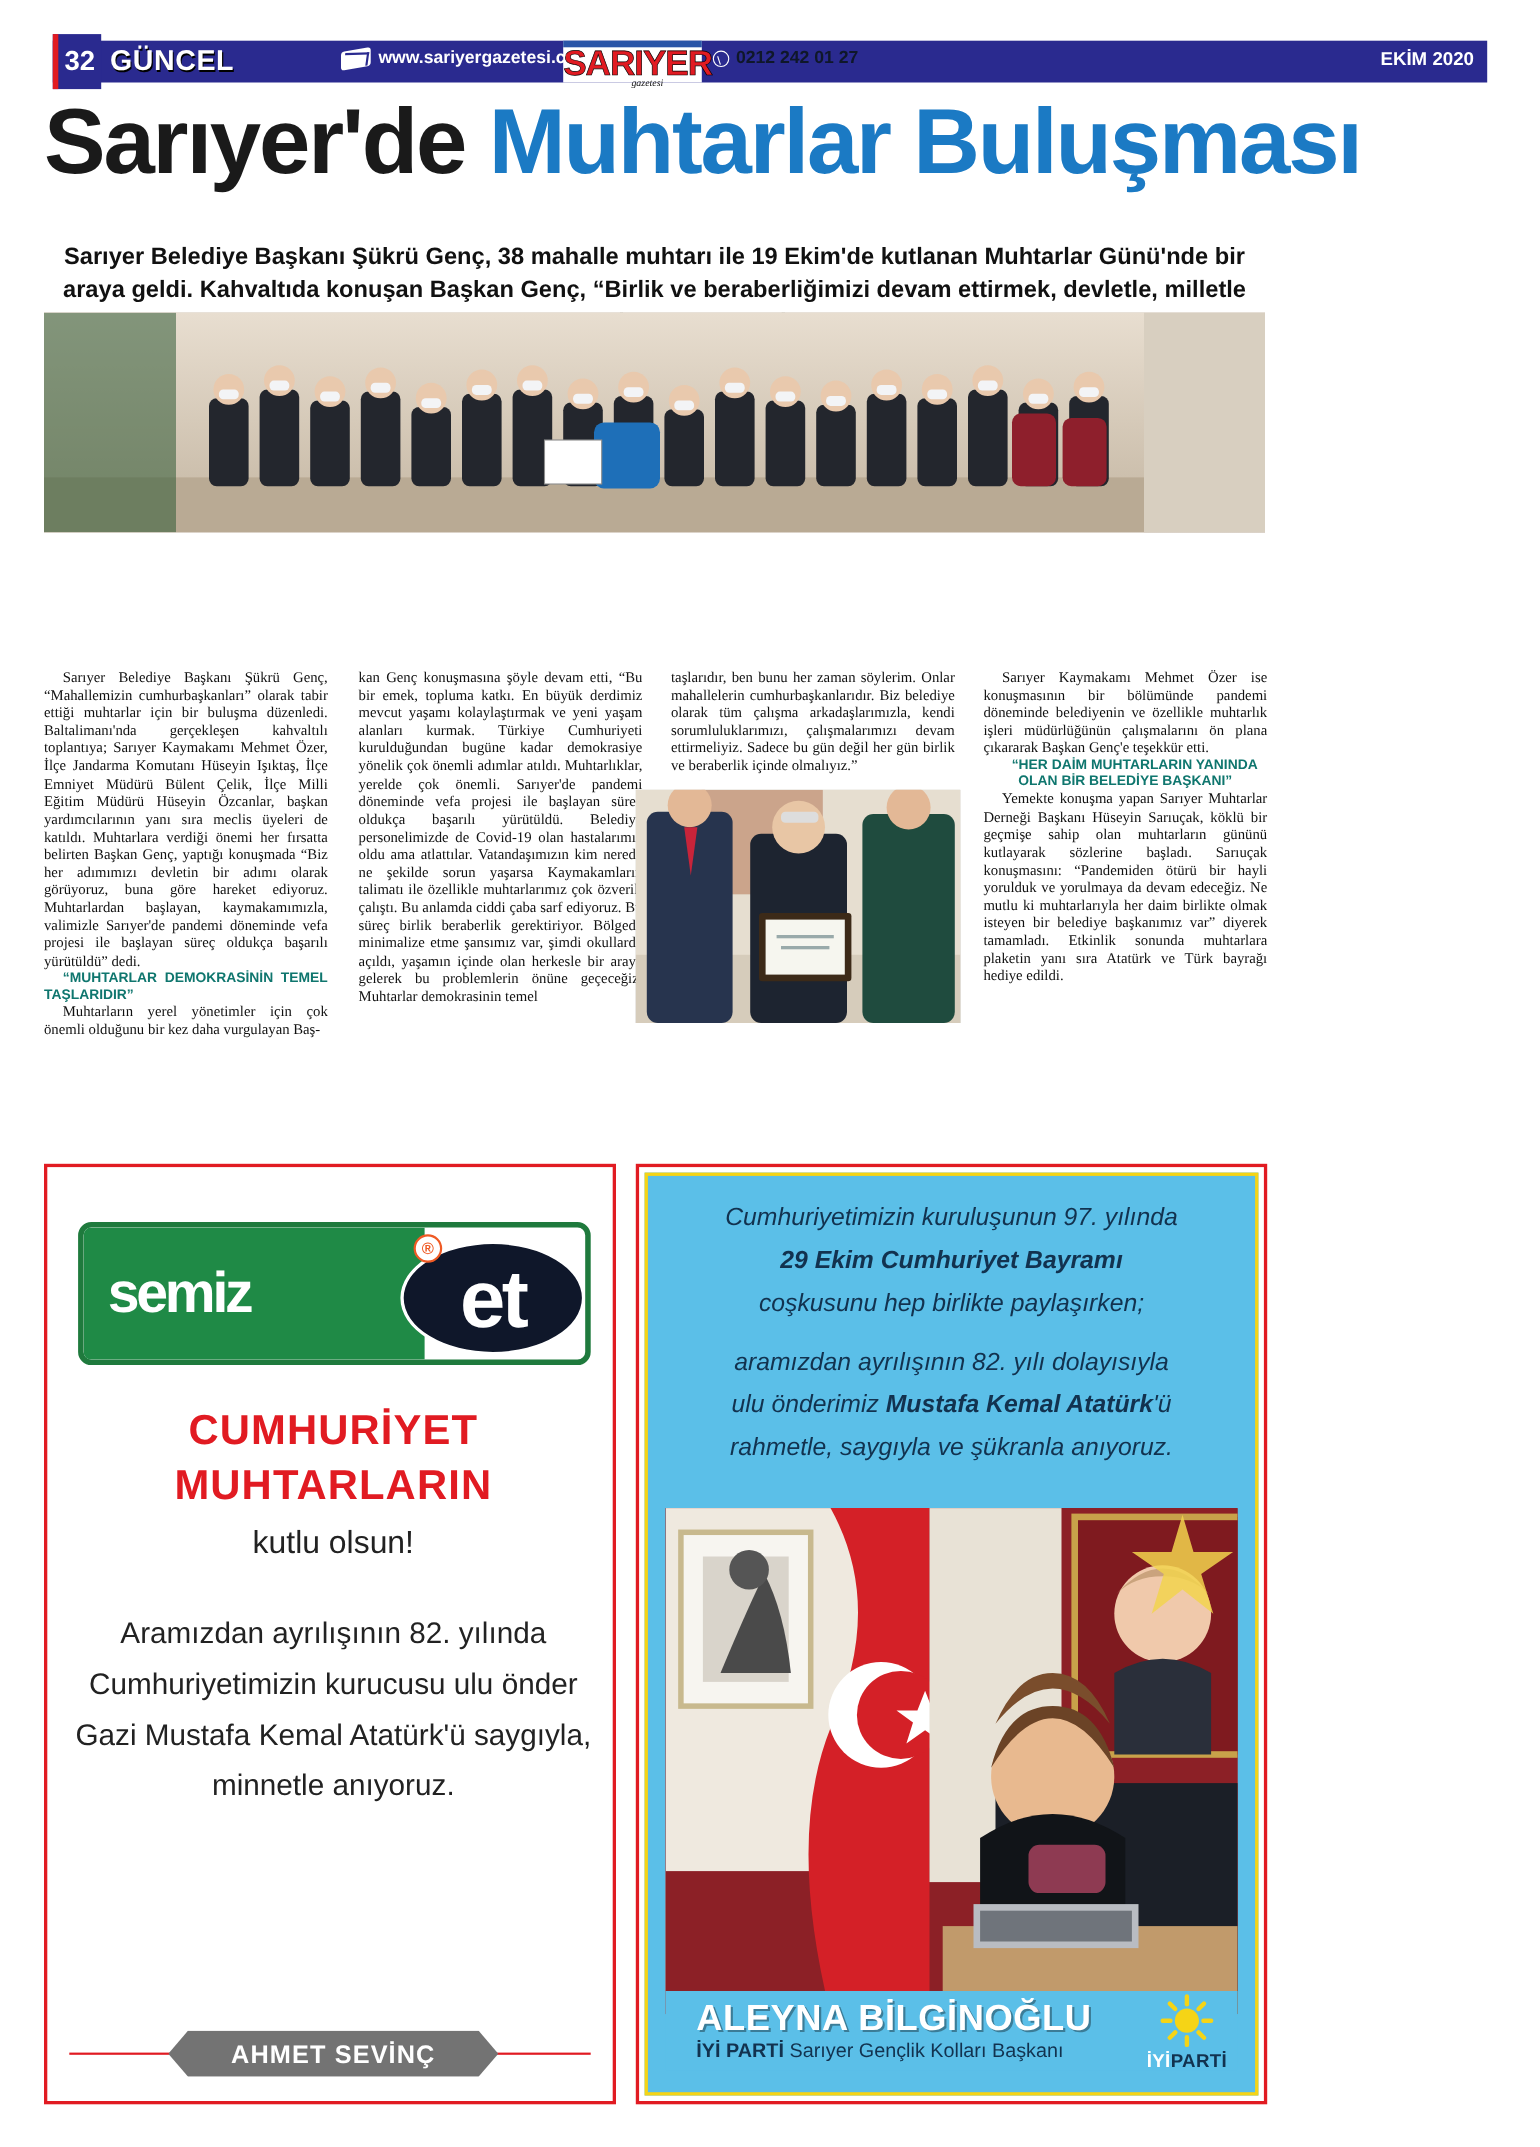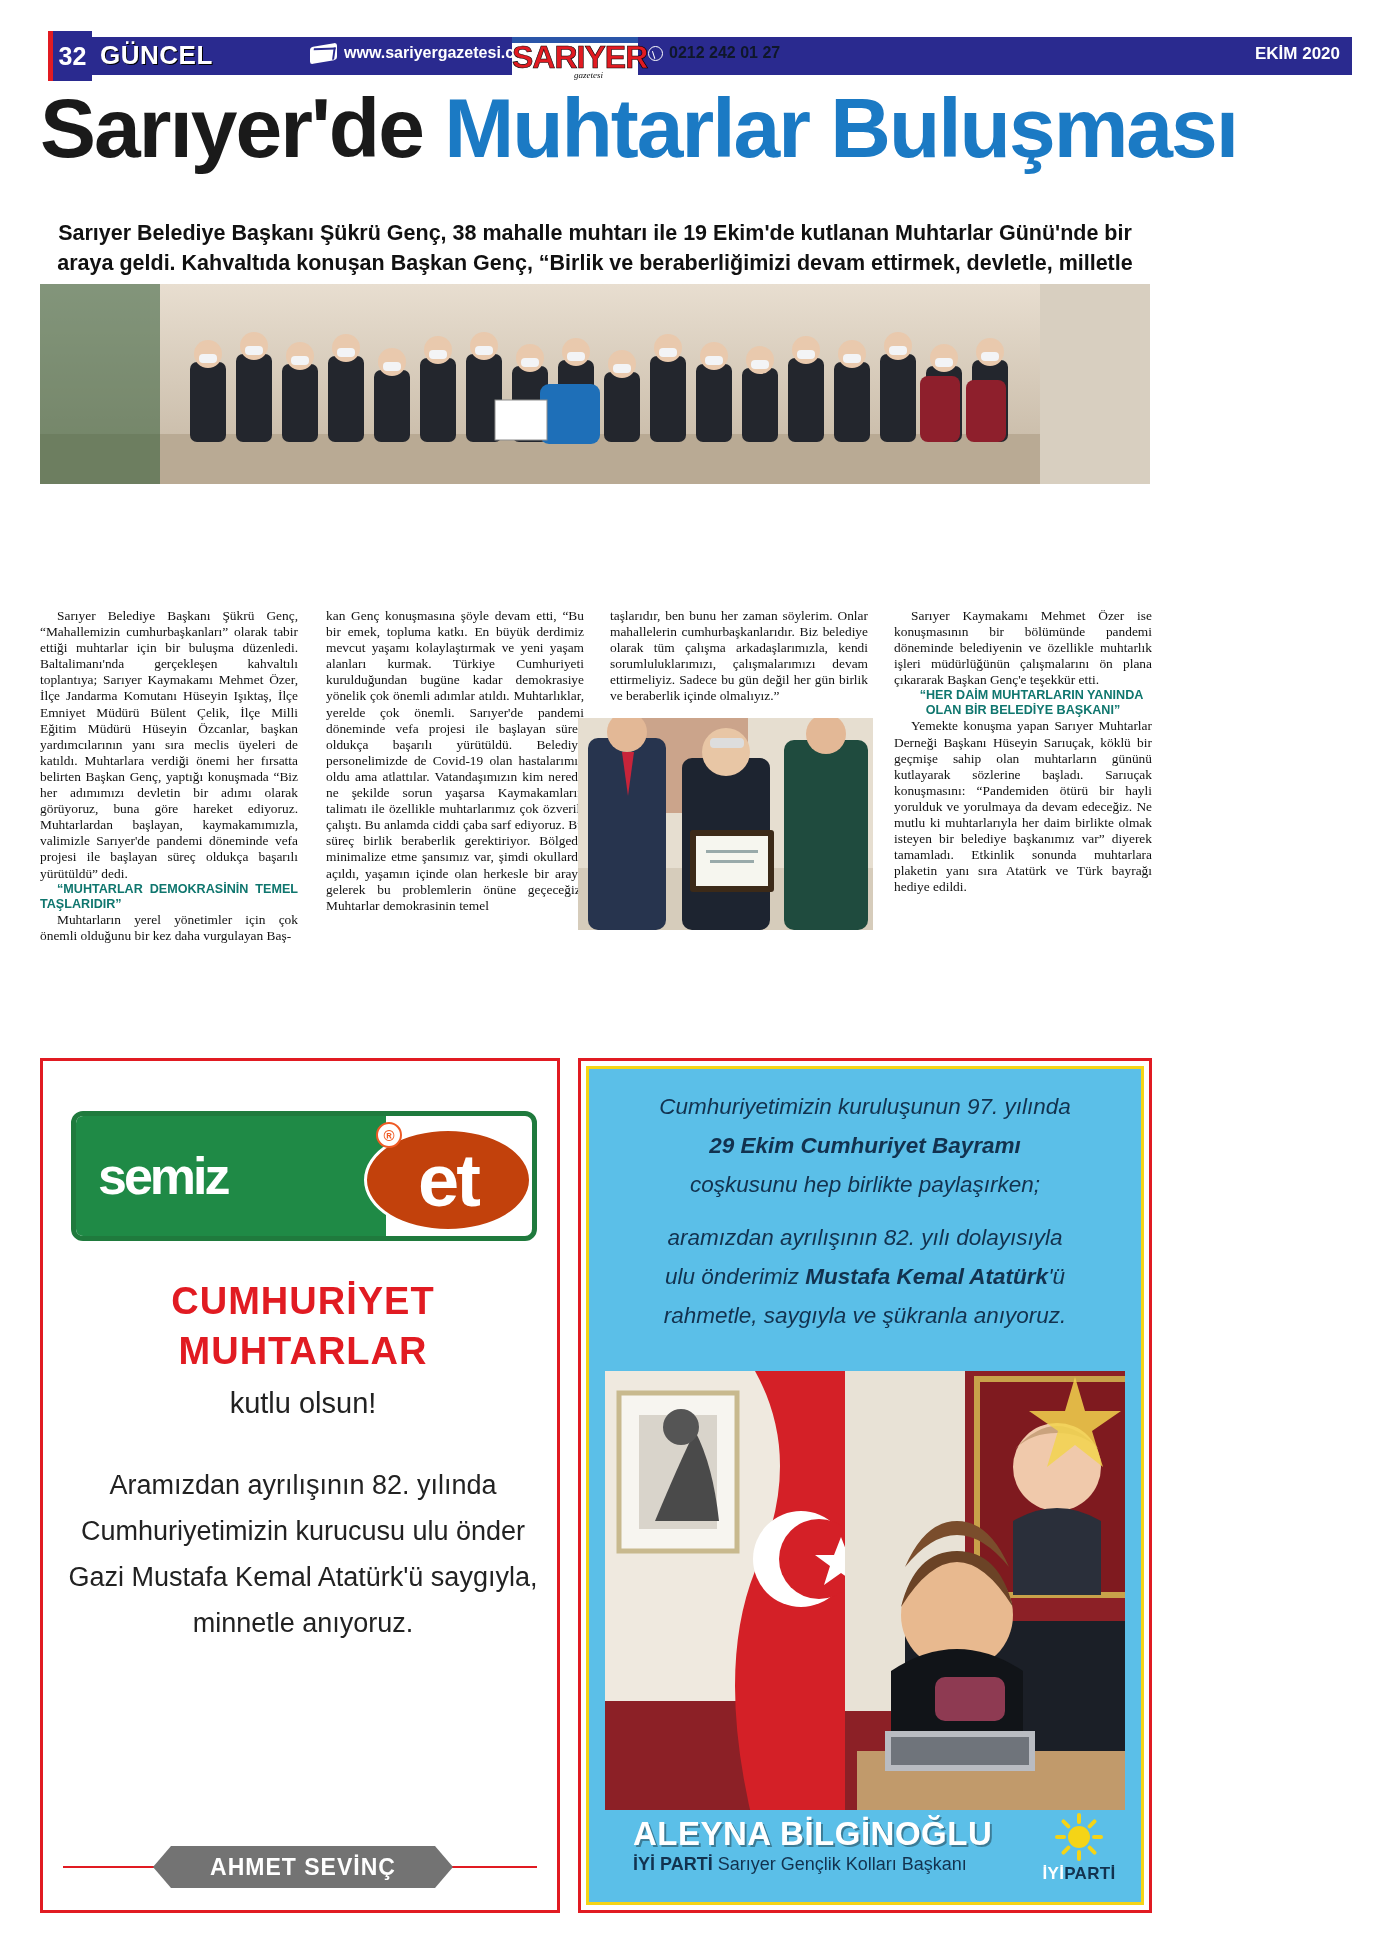--- a/index.html
+++ b/index.html
@@ -155,21 +155,21 @@
   .semiz-green{
     position:absolute; left:0; top:0; width:310px; height:100%;
     background:#1f8a46;
     color:#fff; font-family:"Liberation Sans", sans-serif;
     font-weight:bold; font-size:52px; letter-spacing:-3px;
     display:flex; align-items:center; justify-content:flex-start;
     padding-left:22px;
   }
   .semiz-et{
     position:absolute; left:288px; top:12px; width:168px; height:104px;
-    background:#c2410c; border-radius:50%;
+    background:#0f172a; border-radius:50%;
     color:#fff; font-family:"Liberation Sans", sans-serif;
     font-weight:bold; font-size:74px; letter-spacing:-3px;
     display:flex; align-items:center; justify-content:center;
     border:3px solid #ffffff;
   }
   .semiz-reg{
     position:absolute; left:300px; top:6px;
     width:26px; height:26px; border:2px solid #ef5a24; border-radius:50%;
     color:#ef5a24; font-family:"Liberation Sans", sans-serif;
     font-size:15px; font-weight:bold;
@@ -429,21 +429,21 @@
 
 <div class="ad-left">
   <div class="semiz-logo">
     <div class="semiz-green">semiz</div>
     <div class="semiz-et">et</div>
     <div class="semiz-reg">®</div>
   </div>
 
   <div class="ad-left-body">
     <div class="ad-cumh">CUMHURİYET</div>
-    <div class="ad-bay">MUHTARLAR</div>
+    <div class="ad-bay">MUHTARLARIN</div>
     <div class="ad-kutlu">kutlu olsun!</div>
     <div class="ad-par">Aramızdan ayrılışının 82. yılında Cumhuriyetimizin kurucusu ulu önder Gazi Mustafa Kemal Atatürk'ü saygıyla, minnetle anıyoruz.</div>
   </div>
 
   <div class="ad-left-rule"></div>
   <div class="ad-name-banner">AHMET SEVİNÇ</div>
 </div>
 
 <div class="ad-right">
   <div class="ad-right-inner">

